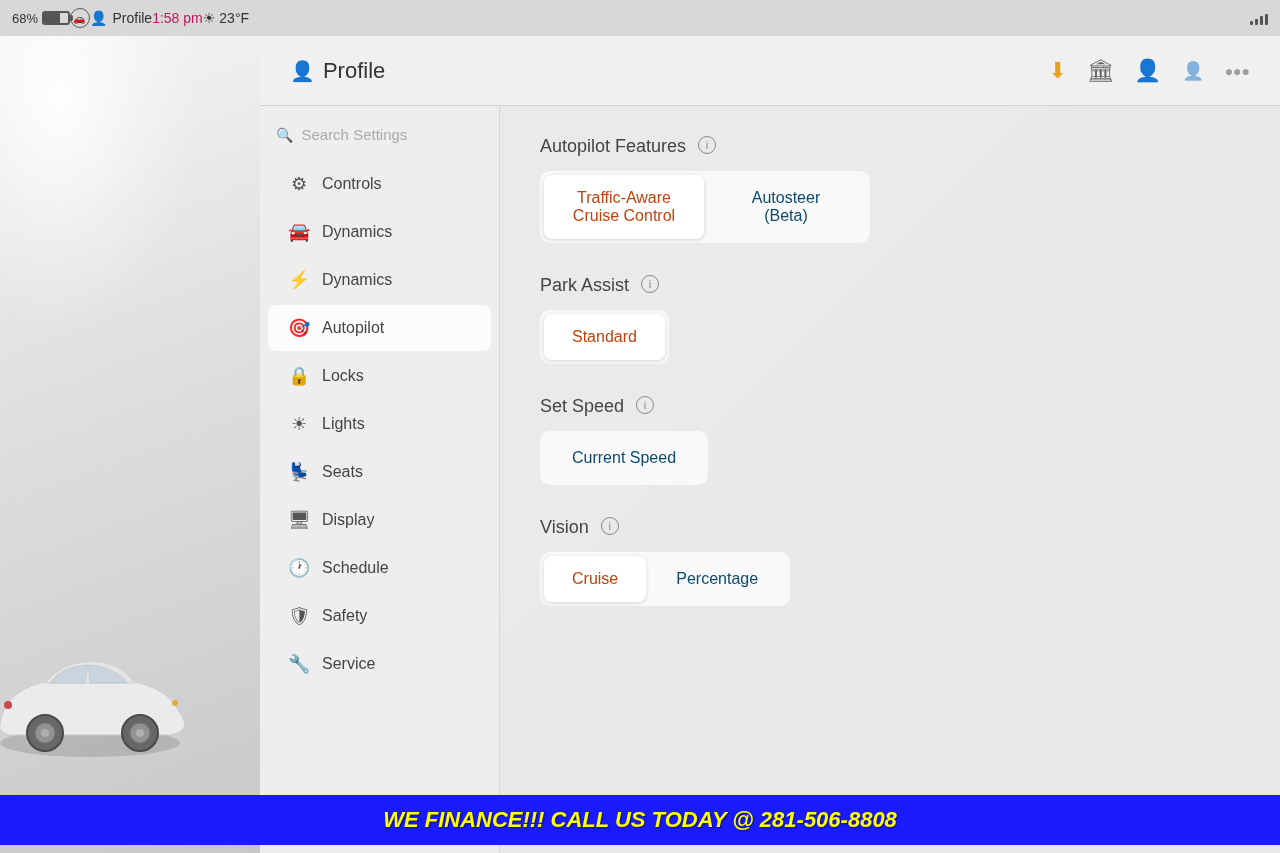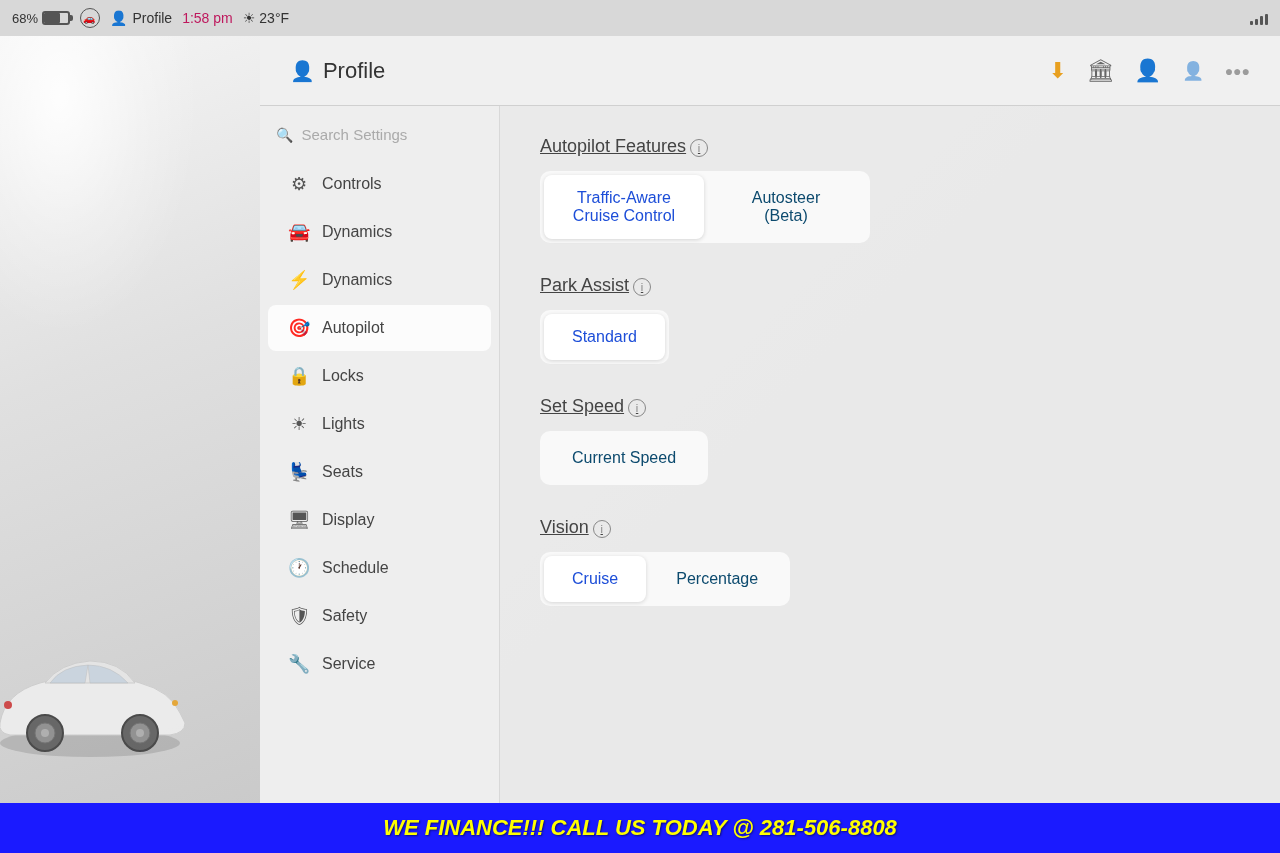--- a/index.html
+++ b/index.html
@@ -17,21 +17,20 @@
       position: absolute;
       top: 0;
       left: 0;
       right: 0;
       height: 36px;
       background: #d8d8d8;
       display: flex;
       align-items: center;
       padding: 0 12px;
       z-index: 100;
-      gap: 10px;
     }
     .status-battery {
       display: flex;
       align-items: center;
       gap: 4px;
       font-size: 13px;
       color: #333;
     }
     .battery-icon {
       width: 28px;
@@ -211,23 +210,22 @@
     
     .section {
       margin-bottom: 32px;
     }
     .section-title {
       font-size: 18px;
       color: #444;
       font-weight: 400;
       margin-bottom: 14px;
       display: flex;
-      align-items: flex-end;
-      gap: 4px;
-      text-decoration: underline;
+      align-items: flex-start;
+      gap: 12px;
     }
     .info-icon {
       width: 18px;
       height: 18px;
       border-radius: 50%;
       border: 1px solid #888;
       display: inline-flex;
       align-items: center;
       justify-content: center;
       font-size: 11px;
@@ -249,33 +247,33 @@
       border-radius: 8px;
       font-size: 16px;
       cursor: pointer;
       background: transparent;
       border: none;
       color: #0c4a6e;
       font-family: inherit;
     }
     .btn-option.selected {
       background: white;
-      color: #1d4ed8;
+      color: #c2410c;
       font-weight: 500;
       box-shadow: 0 1px 4px rgba(0,0,0,0.15);
     }
     .btn-option.wide {
       min-width: 160px;
       text-align: center;
     }
 
     
     .bottom-banner {
       position: absolute;
-      bottom: 0;
+      bottom: 8px;
       left: 0;
       right: 0;
       height: 50px;
       background: #1a1aff;
       display: flex;
       align-items: center;
       justify-content: center;
       z-index: 200;
     }
     .banner-text {

